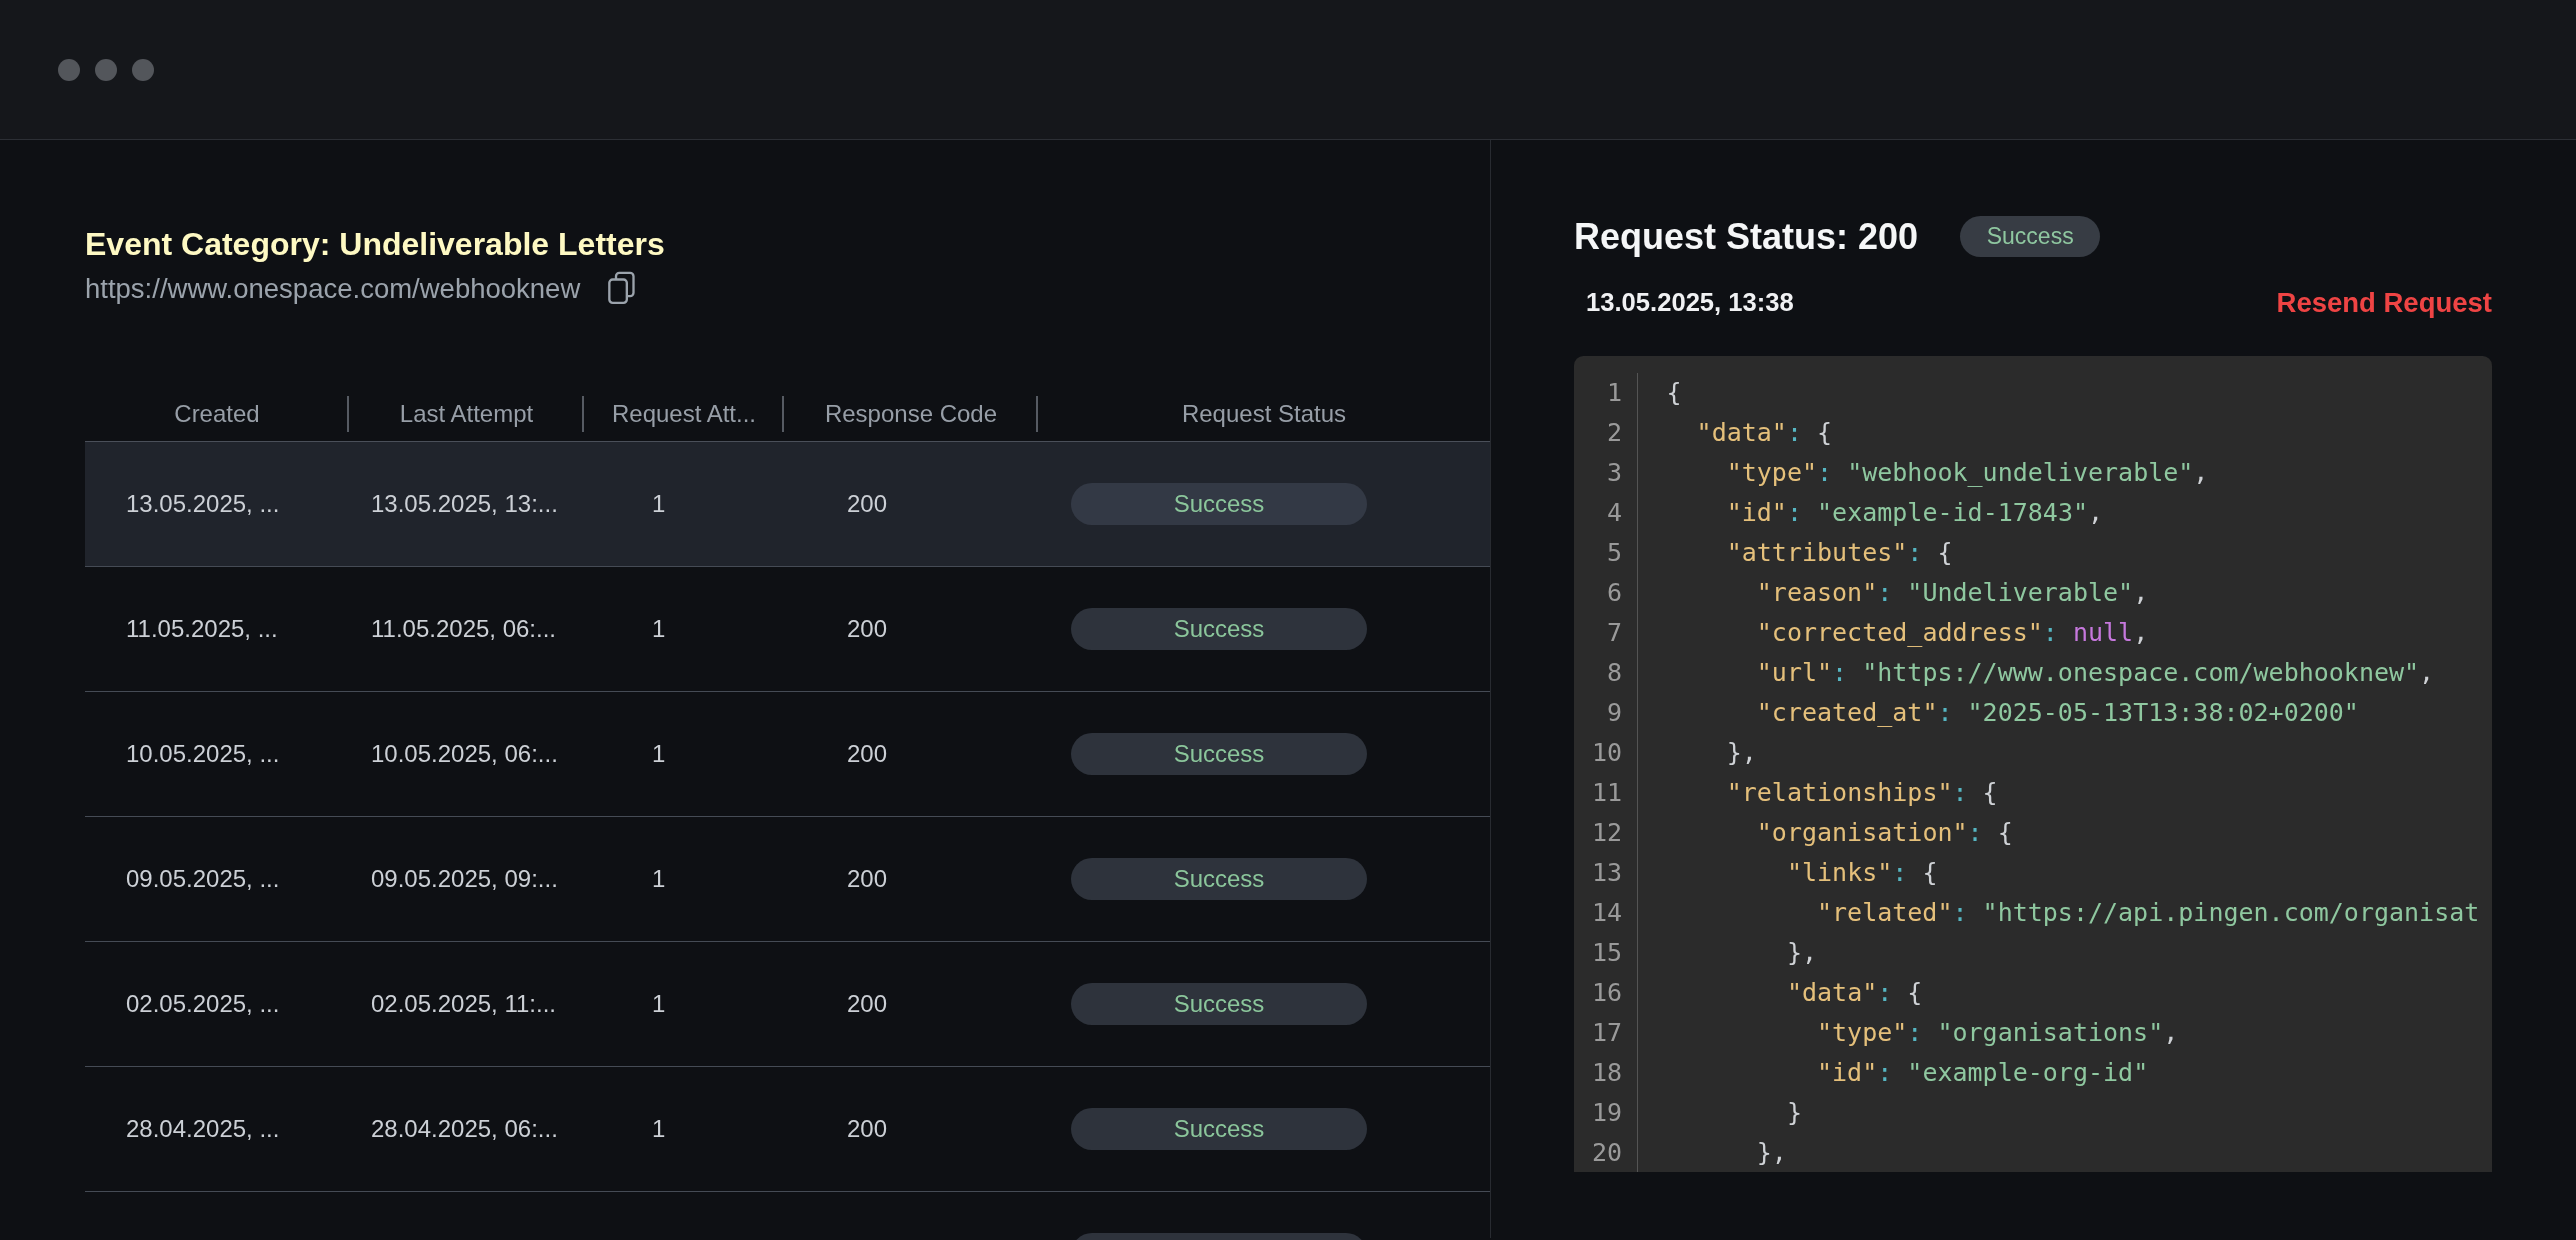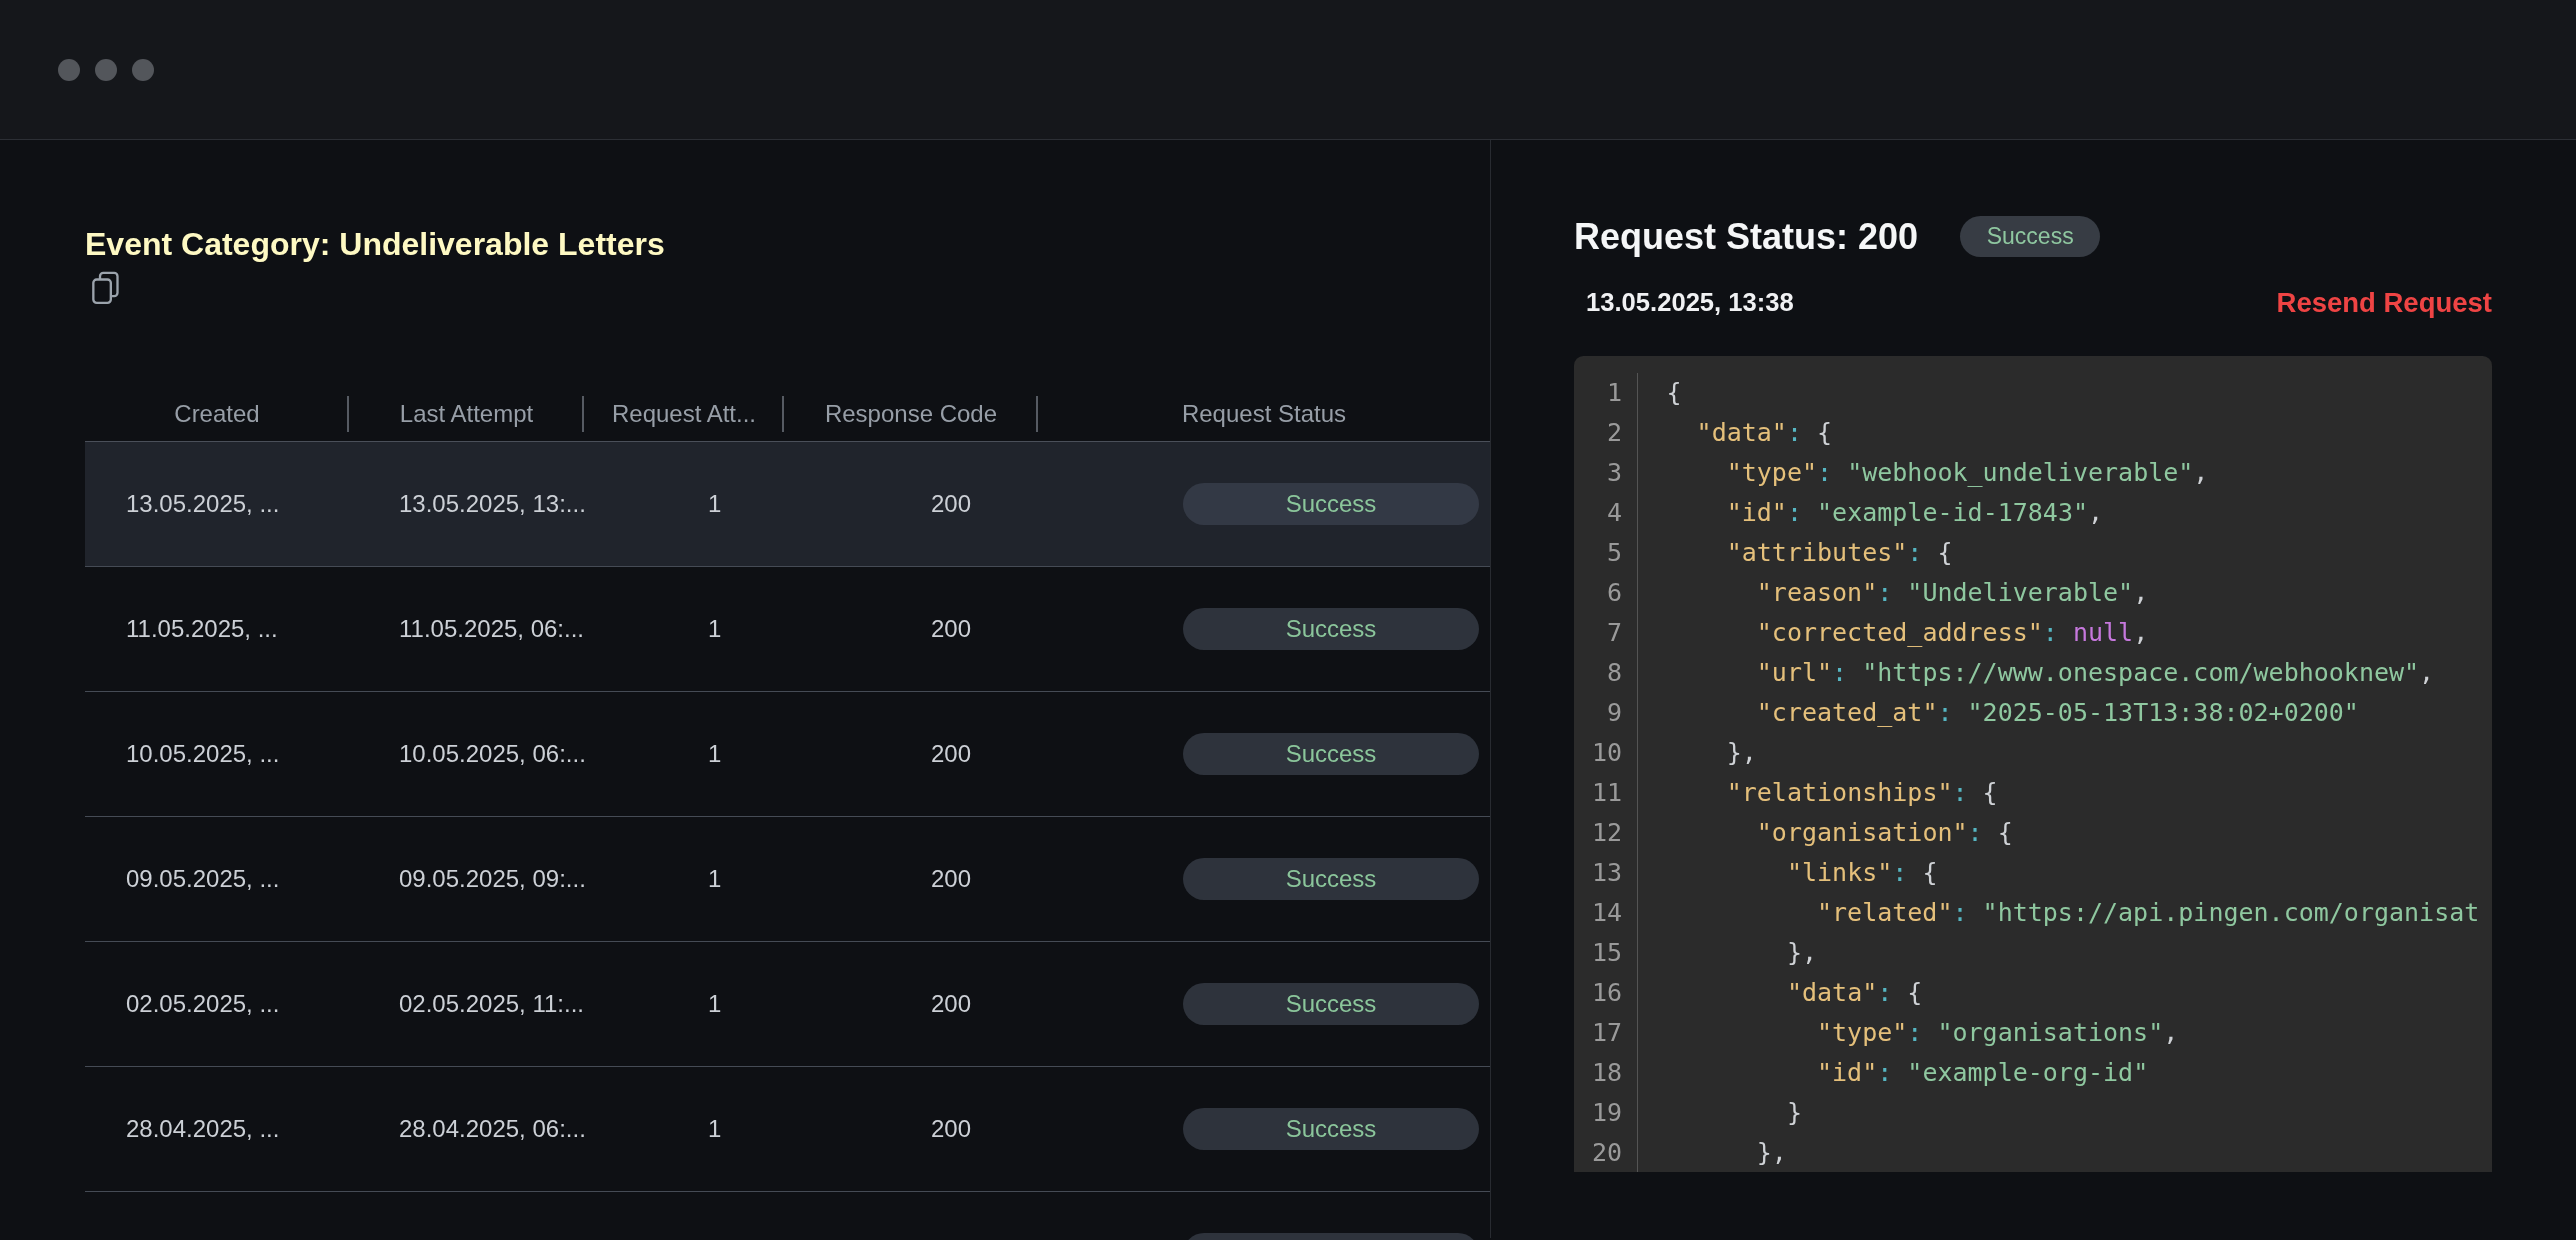--- a/index.html
+++ b/index.html
@@ -30,21 +30,21 @@
   
   .table { width:1405px; margin-top:79px; }
   .thead { display:grid; grid-template-columns:264px 235px 200px 254px 1fr;
            height:55px; align-items:center; border-bottom:1.9px solid #4a4f59; }
   .th { position:relative; text-align:center; font-size:24px; color:#979ea7; }
   .th:not(:last-child)::after {
     content:""; position:absolute; right:0; top:50%; transform:translateY(-50%);
     width:1.9px; height:36px; background:#565b63;
   }
   .trow { display:grid; grid-template-columns:264px 235px 200px 254px 1fr;
-          height:125px; align-items:center; border-bottom:1.9px solid #454b55; font-size:24px;gap:28px; }
+          height:125px; align-items:center; border-bottom:1.9px solid #454b55; font-size:24px; }
   .trow.selected { background:#20242c; }
   .td-created   { padding-left:41px; }
   .td-last      { padding-left:22px; }
   .td-attempts  { padding-left:68px; }
   .td-code      { padding-left:63px; }
   .badge-cell   { padding-left:33px; }
   .status-pill {
     width:296px; height:42px; border-radius:21px; background:#2e333c;
     display:flex; align-items:center; justify-content:center;
     color:#8bc69b; font-size:24px;
@@ -88,20 +88,21 @@
   <span class="dot"></span>
   <span class="dot"></span>
   <span class="dot"></span>
 </div>
 
 <div class="content">
 
   <div class="left-panel">
     <div class="ev-title">Event Category: Undeliverable Letters</div>
     <div class="url-row">
+      <span class="url-text">https://www.onespace.com/webhooknew</span>
       <button class="copy-btn">
         <span>
           <svg width="40" height="44" viewBox="0 0 24 24" fill="none" stroke="#9ba3ac" stroke-width="1.4">
             <rect x="5" y="7.5" width="10.5" height="14" rx="2"></rect>
             <path d="M9 7.5 V5.5 a2 2 0 0 1 2-2 h6.5 a2 2 0 0 1 2 2 v10 a2 2 0 0 1 -2 2 h-2"></path>
           </svg>
         </span>
       </button>
     </div>
 

